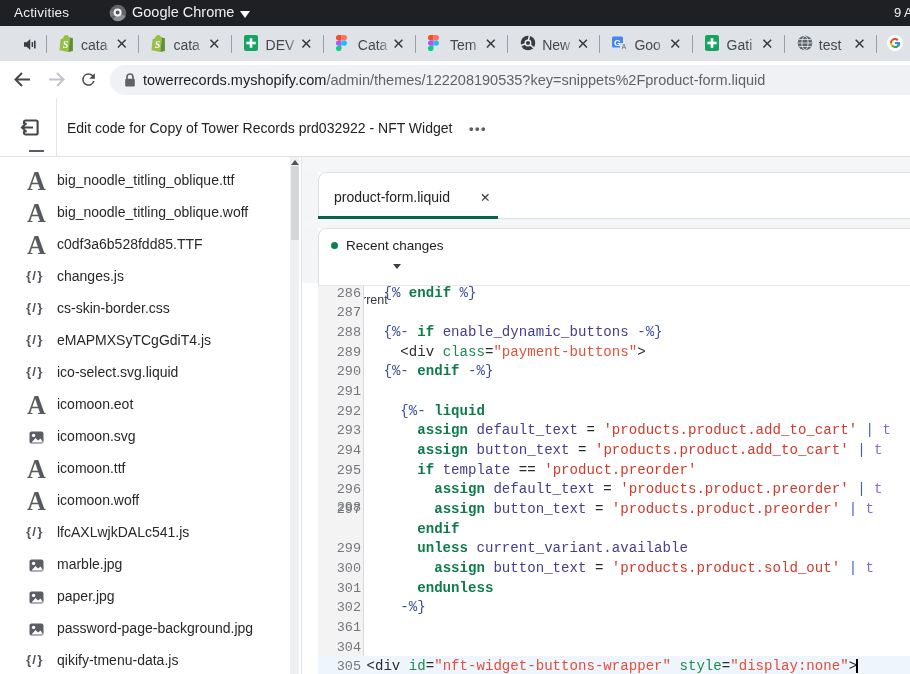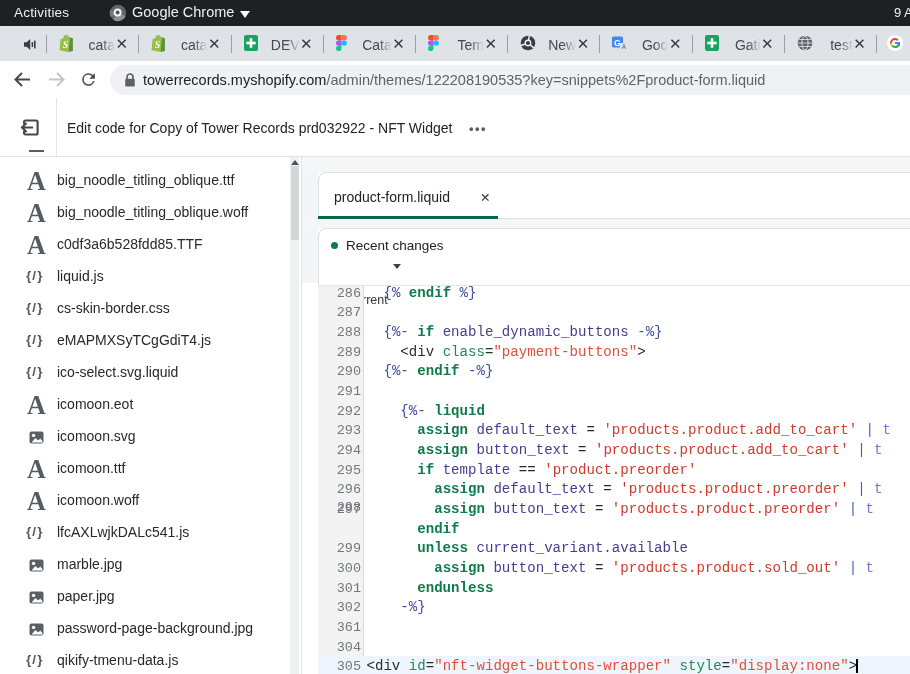--- a/index.html
+++ b/index.html
@@ -8,21 +8,21 @@
   .abs { position:absolute; }
   
   #topbar { left:0; top:0; width:910px; height:26px; background:#1f2023; color:#eef0f1; }
   #topbar .act { left:14px; top:4.5px; font-size:13.5px; letter-spacing:0.2px; }
   #topbar .gc { left:132px; top:4px; font-size:14.5px; }
   #topbar .clock { left:894px; top:5px; font-size:13px; white-space:nowrap; }
   
   #tabstrip { left:0; top:26px; width:910px; height:35px; background:#dfe2e6; }
   .tsep { position:absolute; top:9px; width:1px; height:18px; background:#9aa0a6; }
   .tabt { position:absolute; top:11px; font-size:14px; color:#45494d; width:34px; white-space:nowrap; overflow:hidden;
-          -webkit-mask-image:linear-gradient(90deg,#000 62%,rgba(0,0,0,0)); mask-image:linear-gradient(90deg,#000 62%,rgba(0,0,0,0));text-align:right; }
+          -webkit-mask-image:linear-gradient(90deg,#000 62%,rgba(0,0,0,0)); mask-image:linear-gradient(90deg,#000 62%,rgba(0,0,0,0)); }
   .tabx { position:absolute; top:9px; font-size:15px; color:#35383b; }
   .fava { position:absolute; top:9px; }
   
   #toolbar { left:0; top:61px; width:910px; height:37px; background:#ffffff; }
   #omni { left:110px; top:65px; width:800px; height:30px; background:#eff1f4; border-radius:15px 0 0 15px; }
   #urltext { left:143px; top:71.5px; font-size:14.5px; color:#202124; white-space:nowrap; }
   #urltext .path { color:#5f6368; }
   
   #phead { left:0; top:98px; width:910px; height:59px; background:#fff; border-bottom:1px solid #dfe3e6; }
   #phead .vline { left:56px; top:0; width:1px; height:58px; background:#e3e5e7; position:absolute; }
@@ -236,21 +236,21 @@
     <div class="srow abs" style="top:196.5px">
       <div class="ic-font">A</div>
       <div class="lbl">big_noodle_titling_oblique.woff</div>
     </div>
     <div class="srow abs" style="top:228.5px">
       <div class="ic-font">A</div>
       <div class="lbl">c0df3a6b528fdd85.TTF</div>
     </div>
     <div class="srow abs" style="top:260.5px">
       <div class="ic-code">{/}</div>
-      <div class="lbl">liquid.js</div>
+      <div class="lbl">changes.js</div>
     </div>
     <div class="srow abs" style="top:292.5px">
       <div class="ic-code">{/}</div>
       <div class="lbl">cs-skin-border.css</div>
     </div>
     <div class="srow abs" style="top:324.5px">
       <div class="ic-code">{/}</div>
       <div class="lbl">eMAPMXSyTCgGdiT4.js</div>
     </div>
     <div class="srow abs" style="top:356.5px">

